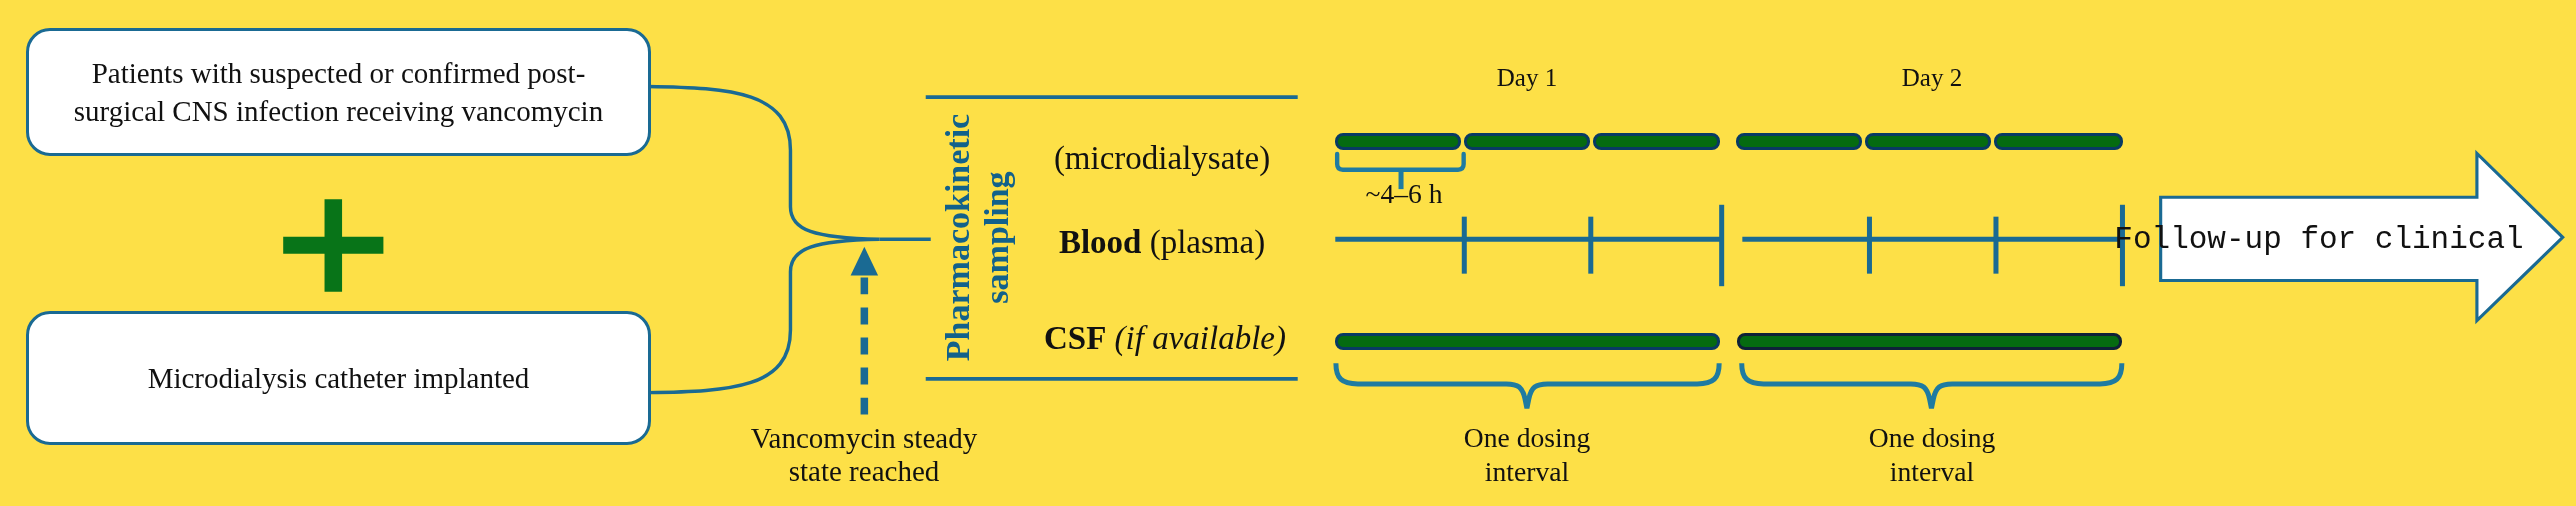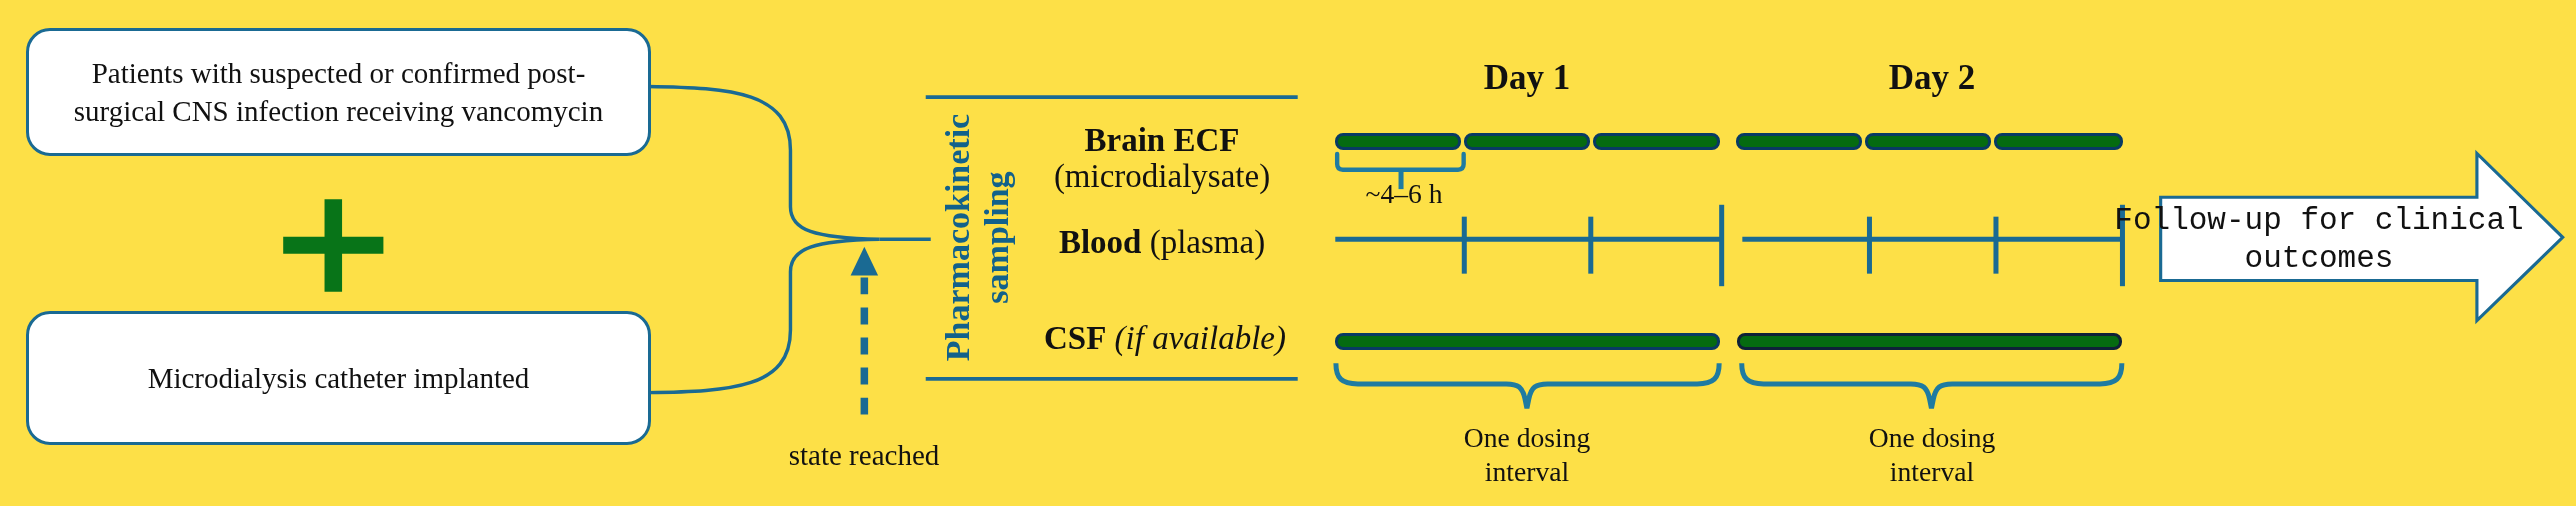--- a/index.html
+++ b/index.html
@@ -26,21 +26,21 @@
     font-size:29px;line-height:38px;
   }
   .bar{
     position:absolute;height:17px;box-sizing:border-box;
     background:var(--green);border:3.8px solid var(--navy);border-radius:8.1px;
   }
   .bar.dark2{border-color:var(--navy-dark);}
 
   .rowlabel{font-size:33px;line-height:36px;}
   .rowlabel b{font-weight:bold;}
-  .dayhdr{font-size:35px;font-weight:bold;}
+  .dayhdr{font-size:25px;font-weight:normal;}
   .note{font-size:27.6px;line-height:34px;}
   .vnote{font-size:29px;line-height:33px;}
   .fup{font-size:31px;line-height:38px;}
   .pklabel{
     position:absolute;width:263px;height:81px;left:847px;top:197px;
     transform:rotate(-90deg);transform-origin:center;
     text-align:center;font-size:34px;line-height:39px;font-weight:bold;color:var(--teal-text);
     white-space:nowrap;
   }
 </style>
@@ -86,30 +86,30 @@
       <div>Patients with suspected or confirmed post-</div>
       <div>surgical CNS infection receiving vancomycin</div>
     </div>
   </div>
 
   <div class="roundbox" style="left:26px;top:311px;width:619px;height:128px;">
     <div>Microdialysis catheter implanted</div>
   </div>
 
   <div class="ctr vnote" style="left:864px;top:455px;">
+    <div>Vancomycin steady</div>
     <div>state reached</div>
   </div>
 
   <div class="pklabel">
     <div>Pharmacokinetic</div>
     <div>sampling</div>
   </div>
 
   <div class="ctr rowlabel" style="left:1162px;top:158px;">
-    <div><b>Brain ECF</b></div>
     <div>(microdialysate)</div>
   </div>
   <div class="ctr rowlabel" style="left:1162px;top:242px;">
     <b>Blood</b>&nbsp;<span>(plasma)</span>
   </div>
   <div class="ctr rowlabel" style="left:1165px;top:338px;">
     <b>CSF</b>&nbsp;<i>(if available)</i>
   </div>
 
   <div class="ctr dayhdr" style="left:1527px;top:78px;">Day 1</div>
@@ -131,17 +131,16 @@
     <div>One dosing</div>
     <div>interval</div>
   </div>
   <div class="ctr note" style="left:1932px;top:455px;">
     <div>One dosing</div>
     <div>interval</div>
   </div>
 
   <div class="ctr fup" style="left:2319px;top:240px;font-family:Liberation Mono, monospace;">
     <div>Follow-up for clinical</div>
-    <div>outcomes</div>
   </div>
 
 </div>
 
 
 </body></html>

